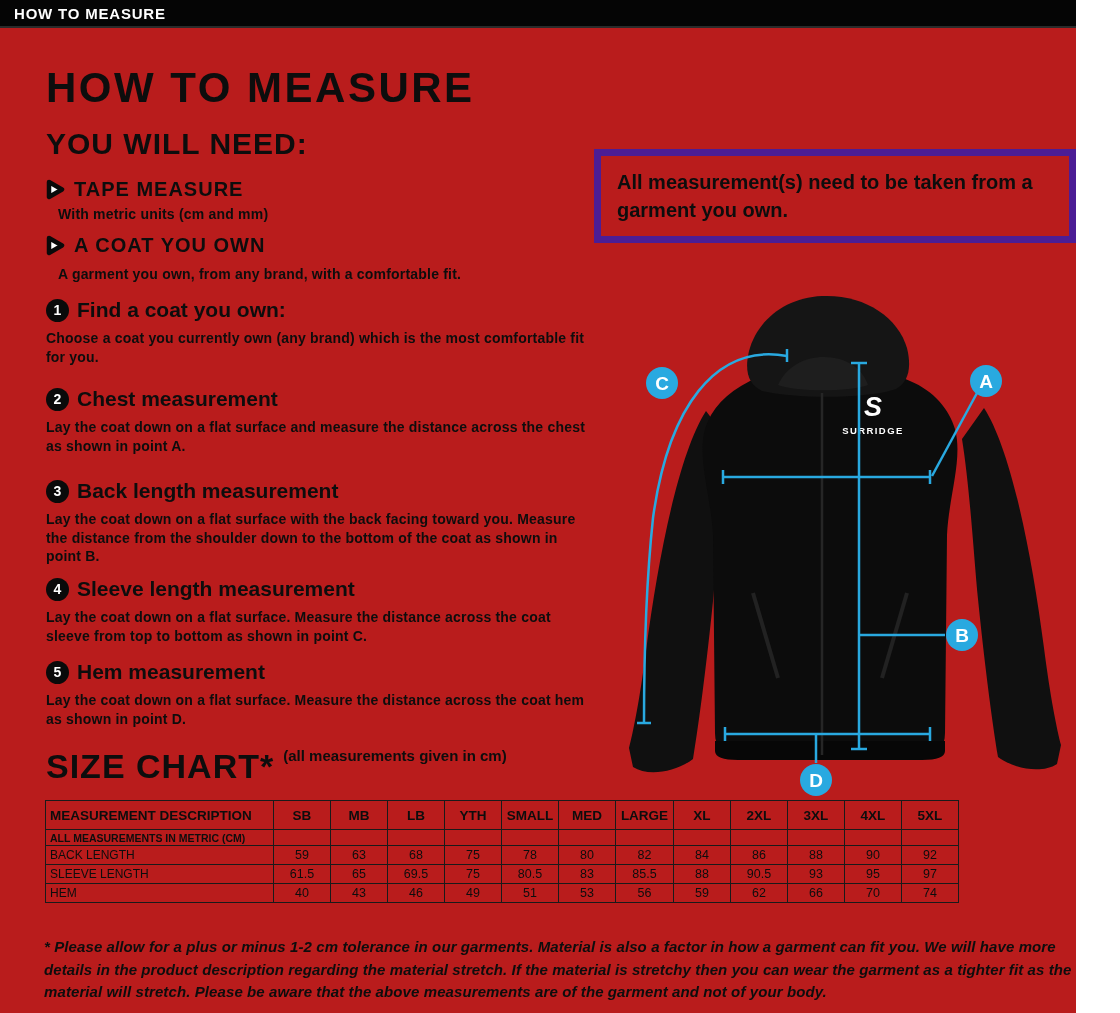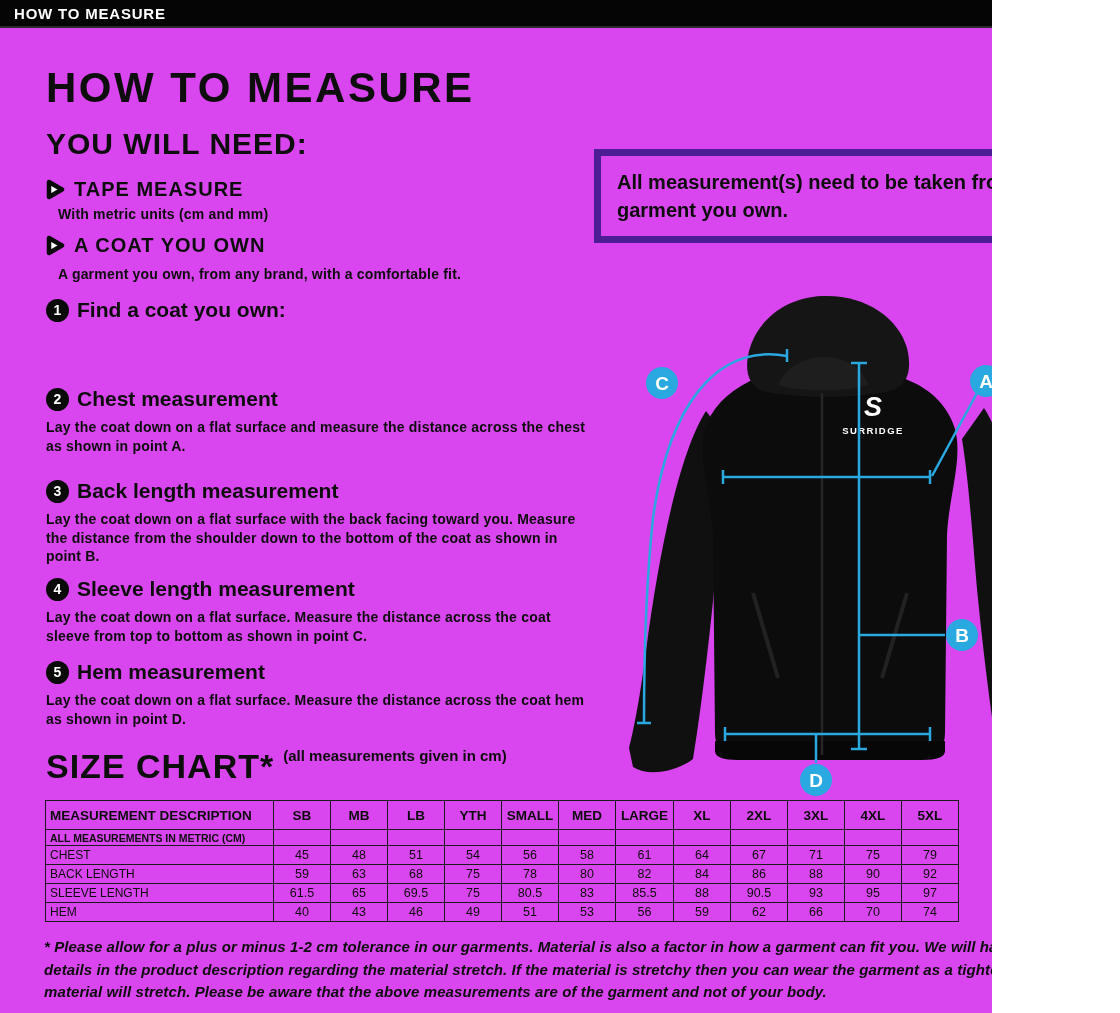--- a/index.html
+++ b/index.html
@@ -1,18 +1,18 @@
 <!DOCTYPE html>
 <html><head>
 <meta charset="utf-8">
 <style>
   * { margin:0; padding:0; box-sizing:border-box; }
   html,body { background:#fff; }
   .canvas {
-    position:relative; width:992px; height:1013px; background:#d946ef;
+    position:relative; width:1076px; height:1013px; background:#b91c1c;
     font-family:"Liberation Sans", sans-serif; color:#0d0d0d; overflow:hidden;
   }
   
   .topbar {
     position:absolute; top:0; left:0; width:1120px; height:28px; background:#050505;
     display:flex; align-items:center; justify-content:space-between; padding:0 10px 0 14px;
     border-bottom:2px solid #2b2b2b;
   }
   .topbar-title { color:#fff; font-size:15px; font-weight:700; letter-spacing:.8px; }
   .brand { display:flex; flex-direction:column; align-items:center; line-height:1; }
@@ -100,20 +100,21 @@
     <div class="req-desc" style="margin-top:9px">A garment you own, from any brand, with a comfortable fit.</div>
   </div>
 
   <div class="callout">All measurement(s) need to be taken from a garment you own.</div>
 
   <div class="step" style="top:298px">
     <div class="step-head">
       <span class="badge">1</span>
       <span>Find a coat you own:</span>
     </div>
+    <div class="step-desc">Choose a coat you currently own (any brand) which is the most comfortable fit for you.</div>
   </div>
 
   <div class="step" style="top:387px">
     <div class="step-head">
       <span class="badge">2</span>
       <span>Chest measurement</span>
     </div>
     <div class="step-desc">Lay the coat down on a flat surface and measure the distance across the chest as shown in point A.</div>
   </div>
 
@@ -235,35 +236,20 @@
       <td class="note"></td>
           <td class="note"></td>
       <td class="note"></td>
           <td class="note"></td>
       <td class="note"></td>
           <td class="note"></td>
       <td class="note"></td>
           <td class="note"></td>
     </tr>
     <tr>
-      <td class="label">CHEST</td>
-      <td class="val">45</td>
-      <td class="val">48</td>
-      <td class="val">51</td>
-      <td class="val">54</td>
-      <td class="val">56</td>
-      <td class="val">58</td>
-      <td class="val">61</td>
-      <td class="val">64</td>
-      <td class="val">67</td>
-      <td class="val">71</td>
-      <td class="val">75</td>
-      <td class="val">79</td>
-    </tr>
-    <tr>
       <td class="label">BACK LENGTH</td>
       <td class="val">59</td>
       <td class="val">63</td>
       <td class="val">68</td>
       <td class="val">75</td>
       <td class="val">78</td>
       <td class="val">80</td>
       <td class="val">82</td>
       <td class="val">84</td>
       <td class="val">86</td>

